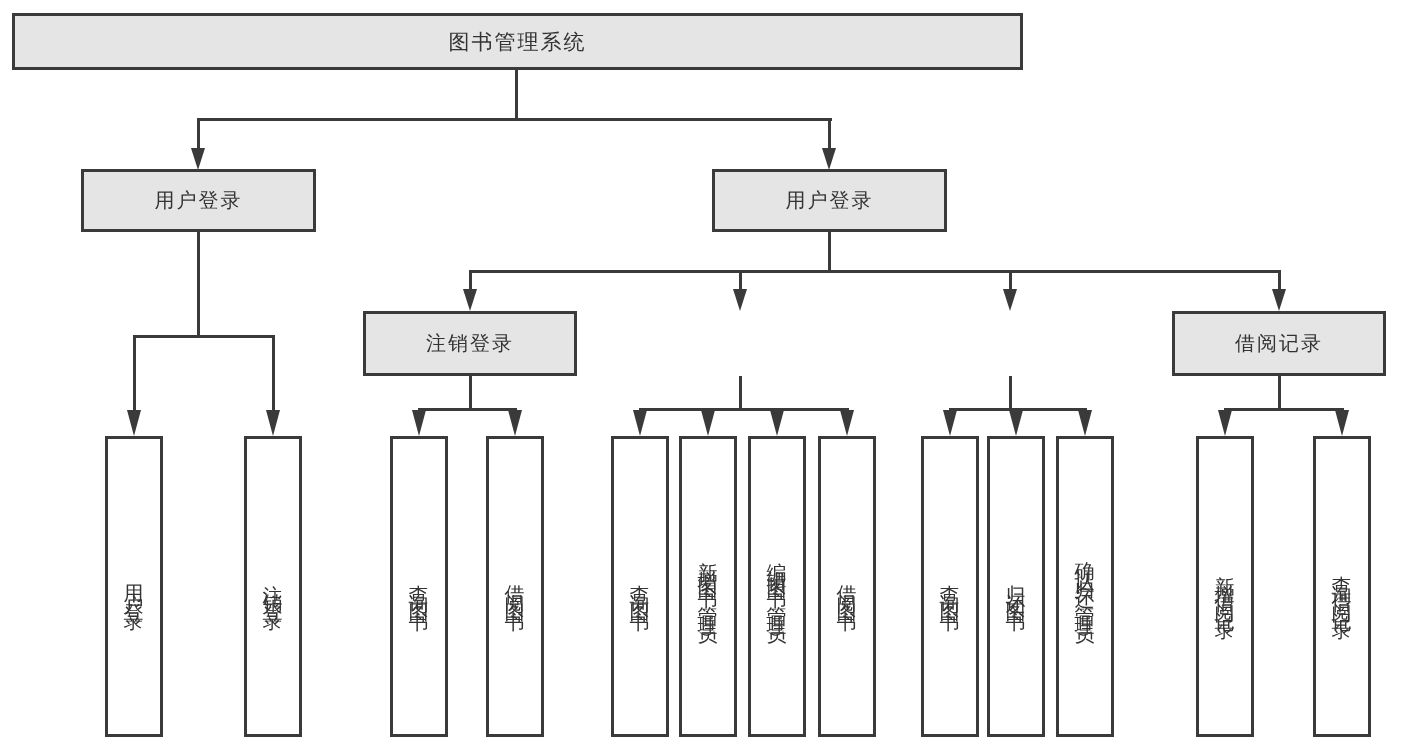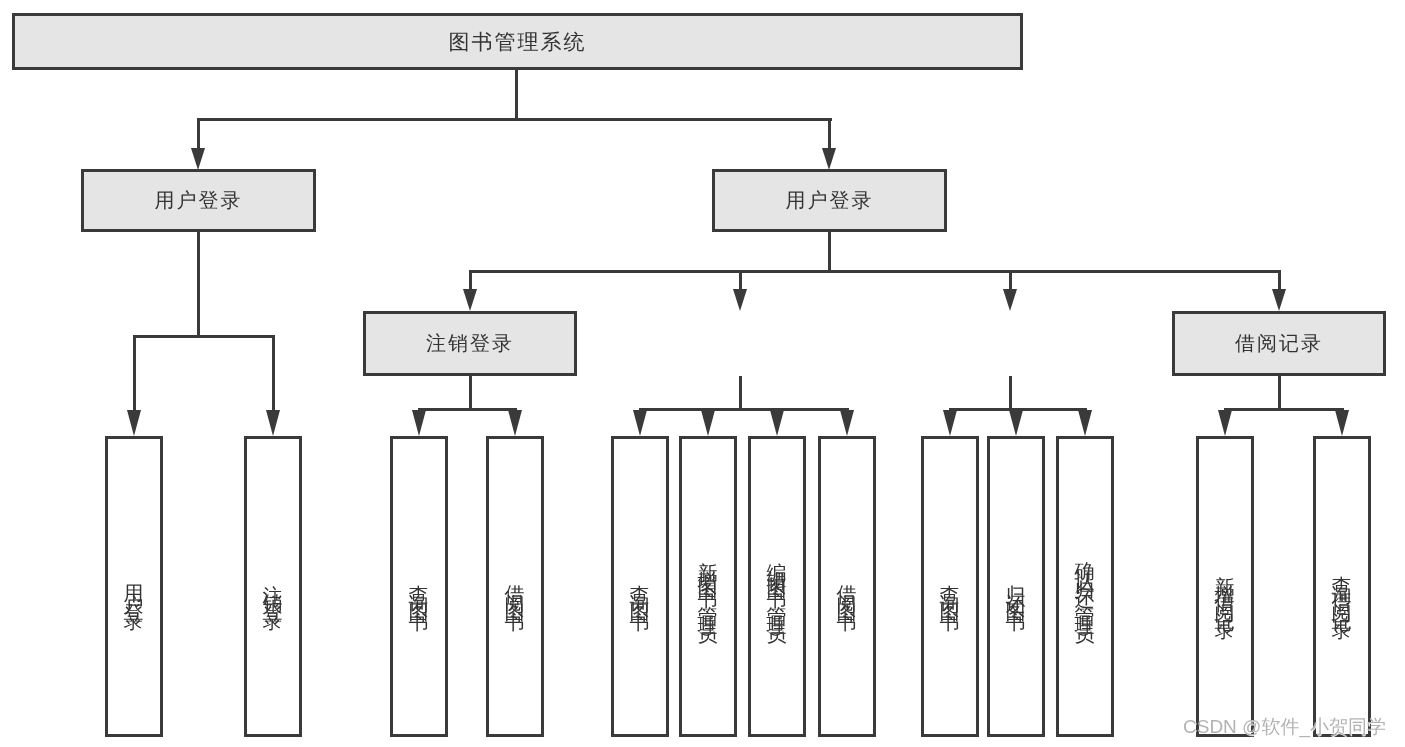--- a/index.html
+++ b/index.html
@@ -184,15 +184,14 @@
     <span>确认归还（管理员）</span>
   </div>
 
   <div class="vbox" style="left:1196px; top:436px; width:58px; height:301px;">
     <span>新增借阅记录</span>
   </div>
   <div class="vbox" style="left:1313px; top:436px; width:58px; height:301px;">
     <span>查询借阅记录</span>
   </div>
 
-  <div class="watermark">CSDN @软件_小贺同学</div>
 
 </div>
 
 </body></html>

